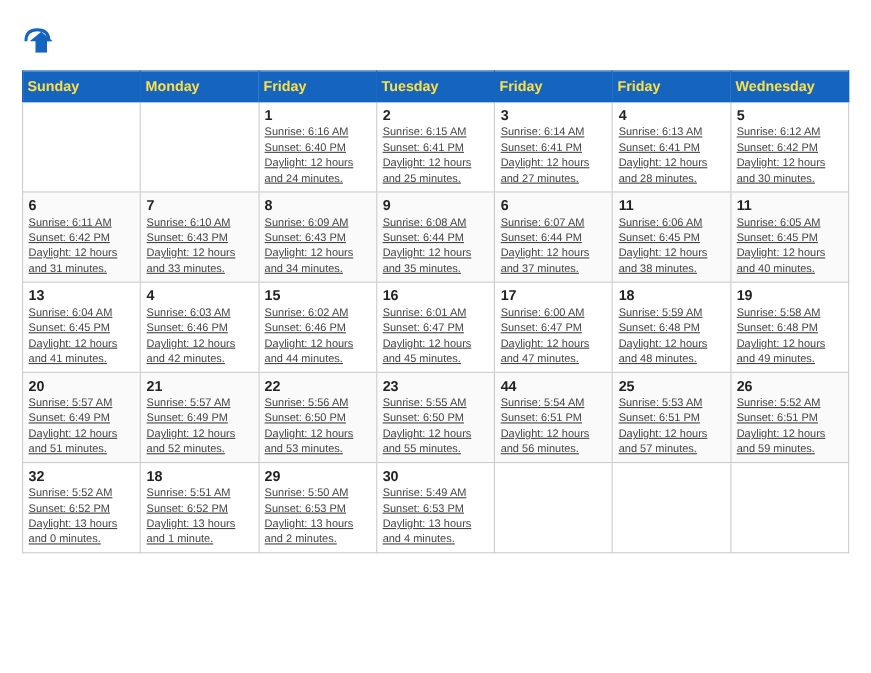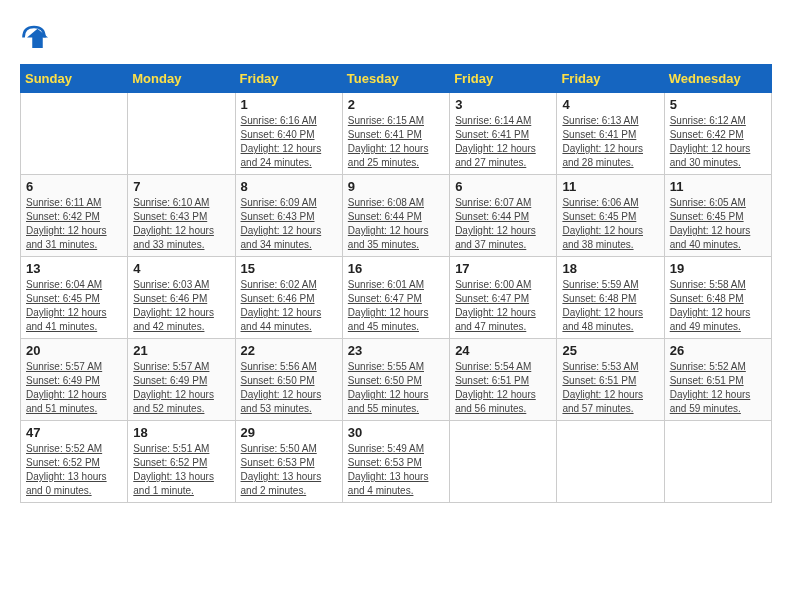--- a/index.html
+++ b/index.html
@@ -240,35 +240,35 @@
           </td>
           <td>
             <span class="day-num">22</span>
             <div class="cell-info">Sunrise: 5:56 AM<br>Sunset: 6:50 PM<br>Daylight: 12 hours and 53 minutes.</div>
           </td>
           <td>
             <span class="day-num">23</span>
             <div class="cell-info">Sunrise: 5:55 AM<br>Sunset: 6:50 PM<br>Daylight: 12 hours and 55 minutes.</div>
           </td>
           <td>
-            <span class="day-num">24</span>
+            <span class="day-num">44</span>
             <div class="cell-info">Sunrise: 5:54 AM<br>Sunset: 6:51 PM<br>Daylight: 12 hours and 56 minutes.</div>
           </td>
           <td>
             <span class="day-num">25</span>
             <div class="cell-info">Sunrise: 5:53 AM<br>Sunset: 6:51 PM<br>Daylight: 12 hours and 57 minutes.</div>
           </td>
           <td>
             <span class="day-num">26</span>
             <div class="cell-info">Sunrise: 5:52 AM<br>Sunset: 6:51 PM<br>Daylight: 12 hours and 59 minutes.</div>
           </td>
         </tr>
         <tr>
           <td>
-            <span class="day-num">47</span>
+            <span class="day-num">32</span>
             <div class="cell-info">Sunrise: 5:52 AM<br>Sunset: 6:52 PM<br>Daylight: 13 hours and 0 minutes.</div>
           </td>
           <td>
             <span class="day-num">18</span>
             <div class="cell-info">Sunrise: 5:51 AM<br>Sunset: 6:52 PM<br>Daylight: 13 hours and 1 minute.</div>
           </td>
           <td>
             <span class="day-num">29</span>
             <div class="cell-info">Sunrise: 5:50 AM<br>Sunset: 6:53 PM<br>Daylight: 13 hours and 2 minutes.</div>
           </td>

